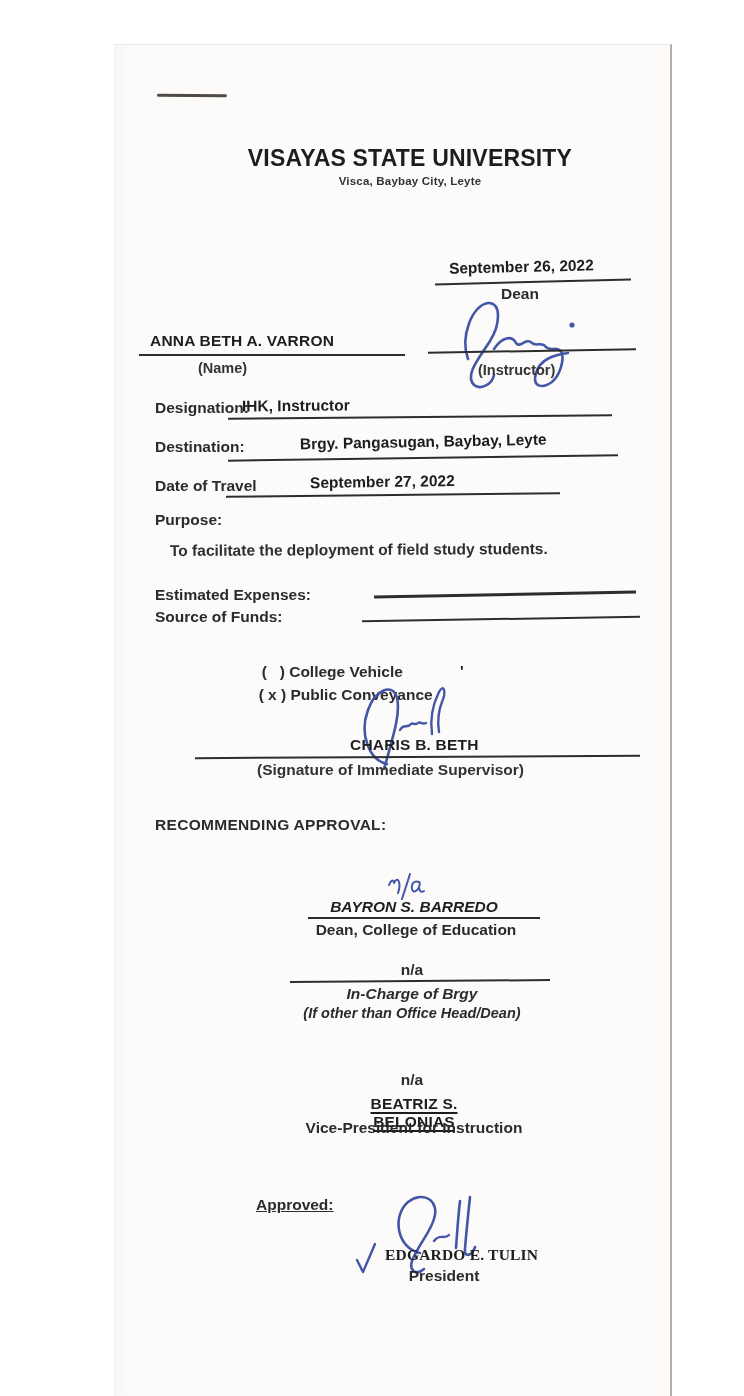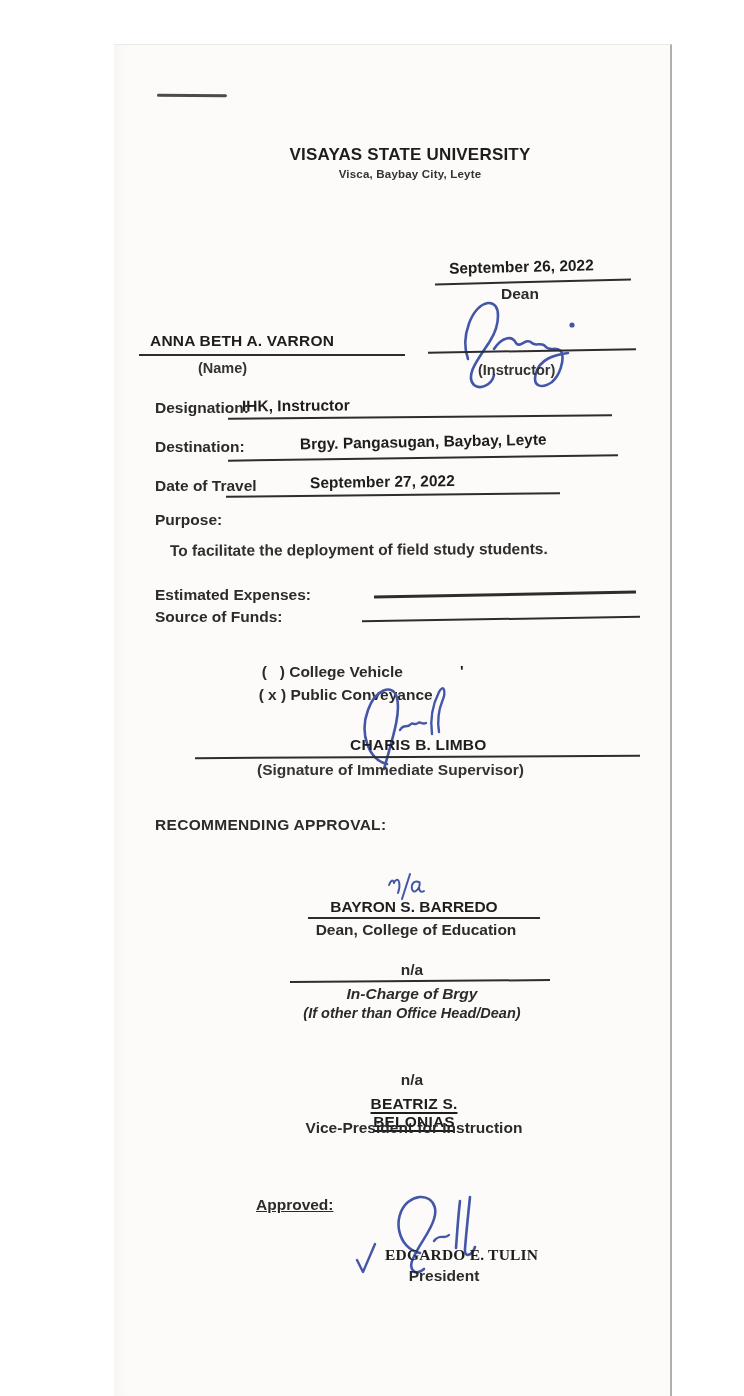--- a/index.html
+++ b/index.html
@@ -31,21 +31,21 @@
   .pre{white-space:pre;}
 </style>
 </head>
 <body>
 
 <div class="paper"></div>
 
 <div class="abs" style="left:157px;top:94px;width:70px;height:3px;background:#4d4a47;transform:rotate(0.6deg);border-radius:2px;"></div>
 
 <div class="abs ctr header" style="left:132px;top:145px;width:556px;">
-  <div class="b dark" style="font-size:17px;">VISAYAS STATE UNIVERSITY</div>
+  <div class="b dark" style="font-size:23px;">VISAYAS STATE UNIVERSITY</div>
   <div class="b mid" style="font-size:11.5px;margin-top:3px;">Visca, Baybay City, Leyte</div>
 </div>
 
 <div class="abs b t15 dark" style="left:449px;top:258px;transform:rotate(-1.3deg);">September 26, 2022</div>
 <div class="line" style="left:435px;top:281px;width:196px;transform:rotate(-1.4deg);"></div>
 <div class="abs b t15 ctr" style="left:470px;top:285px;width:100px;">Dean</div>
 
 <svg class="abs" style="left:450px;top:297px;" width="160" height="100" viewBox="0 0 160 100">
   <path class="ink" stroke-width="2.6" d="M18,62 C10,40 22,8 38,6 C52,5 50,28 40,44 C30,60 14,78 24,88 C30,93 42,88 44,78"></path>
   <path class="ink" stroke-width="2.6" d="M44,52 C52,40 62,38 66,46 C70,52 76,40 82,46 C86,50 92,44 96,50 C100,55 108,48 112,56 C114,64 110,78 102,85 C92,92 82,90 86,76 C90,62 104,58 118,56"></path>
@@ -84,32 +84,32 @@
 <div class="abs b t15 pre" style="left:250px;top:668px;">
   <span>(&nbsp;x&nbsp;)</span><span> </span><span>Public Conveyance</span>
 </div>
 <div class="abs b t15 dark" style="left:460px;top:662px;">'</div>
 
 <svg class="abs" style="left:345px;top:676px;" width="120" height="96" viewBox="0 0 120 96">
   <path class="ink" stroke-width="2.6" d="M42,88 C24,84 14,58 23,34 C30,14 48,6 52,22 C56,38 47,64 39,93"></path>
   <path class="ink" stroke-width="2.4" d="M55,54 C59,47 62,53 66,48 C68,46 70,50 73,47 C75,45 77,49 81,47"></path>
   <path class="ink" stroke-width="2.4" d="M87,58 C85,44 88,28 94,16 C98,8 102,14 97,26 C94,33 92,45 94,56"></path>
 </svg>
-<div class="abs b t15 dark" style="left:350px;top:736px;letter-spacing:.2px;">CHARIS B. LIMBO</div>
+<div class="abs b t15 dark" style="left:350px;top:736px;letter-spacing:.2px;">CHARIS B. BETH</div>
 <div class="line" style="left:195px;top:756px;width:445px;transform:rotate(-0.3deg);"></div>
 <div class="abs b t15 mid" style="left:257px;top:761px;">(Signature of Immediate Supervisor)</div>
 
 <div class="abs b t15" style="left:155px;top:816px;letter-spacing:.3px;">RECOMMENDING APPROVAL:</div>
 
 <svg class="abs" style="left:385px;top:872px;" width="44" height="30" viewBox="0 0 44 30">
   <path class="ink" stroke-width="2" d="M4,13 C6,8 8,7 9,11 C10,8 13,6 14,10 C15,13 14,18 13,21"></path>
   <path class="ink" stroke-width="2" d="M25,2 L17,27"></path>
   <path class="ink" stroke-width="2" d="M34,10 C29,8 26,12 27,17 C28,21 32,20 34,15 C35,12 35,10 34,10 M34,15 C34,19 36,21 39,19"></path>
 </svg>
-<div class="abs ctr b t15 dark" style="left:328px;top:898px;width:172px;">BAYRON S. BARREDO</div>
+<div class="abs ctr b t15 dark" style="left:328px;top:898px;width:172px;font-style:italic;">BAYRON S. BARREDO</div>
 <div class="line" style="left:308px;top:917px;width:232px;"></div>
 <div class="abs ctr b t15" style="left:306px;top:921px;width:220px;">Dean, College of Education</div>
 
 <div class="abs ctr b t15" style="left:362px;top:961px;width:100px;">n/a</div>
 <div class="line" style="left:290px;top:980px;width:260px;transform:rotate(-0.4deg);"></div>
 <div class="abs ctr b t15 ital" style="left:312px;top:985px;width:200px;">In-Charge of Brgy</div>
 <div class="abs ctr b t14 ital" style="left:282px;top:1005px;width:260px;">(If other than Office Head/Dean)</div>
 
 <div class="abs ctr b t15" style="left:362px;top:1071px;width:100px;">n/a</div>
 <div class="abs ctr b t15 dark udl" style="left:328px;top:1095px;width:172px;letter-spacing:.2px;">BEATRIZ S. BELONIAS</div>

